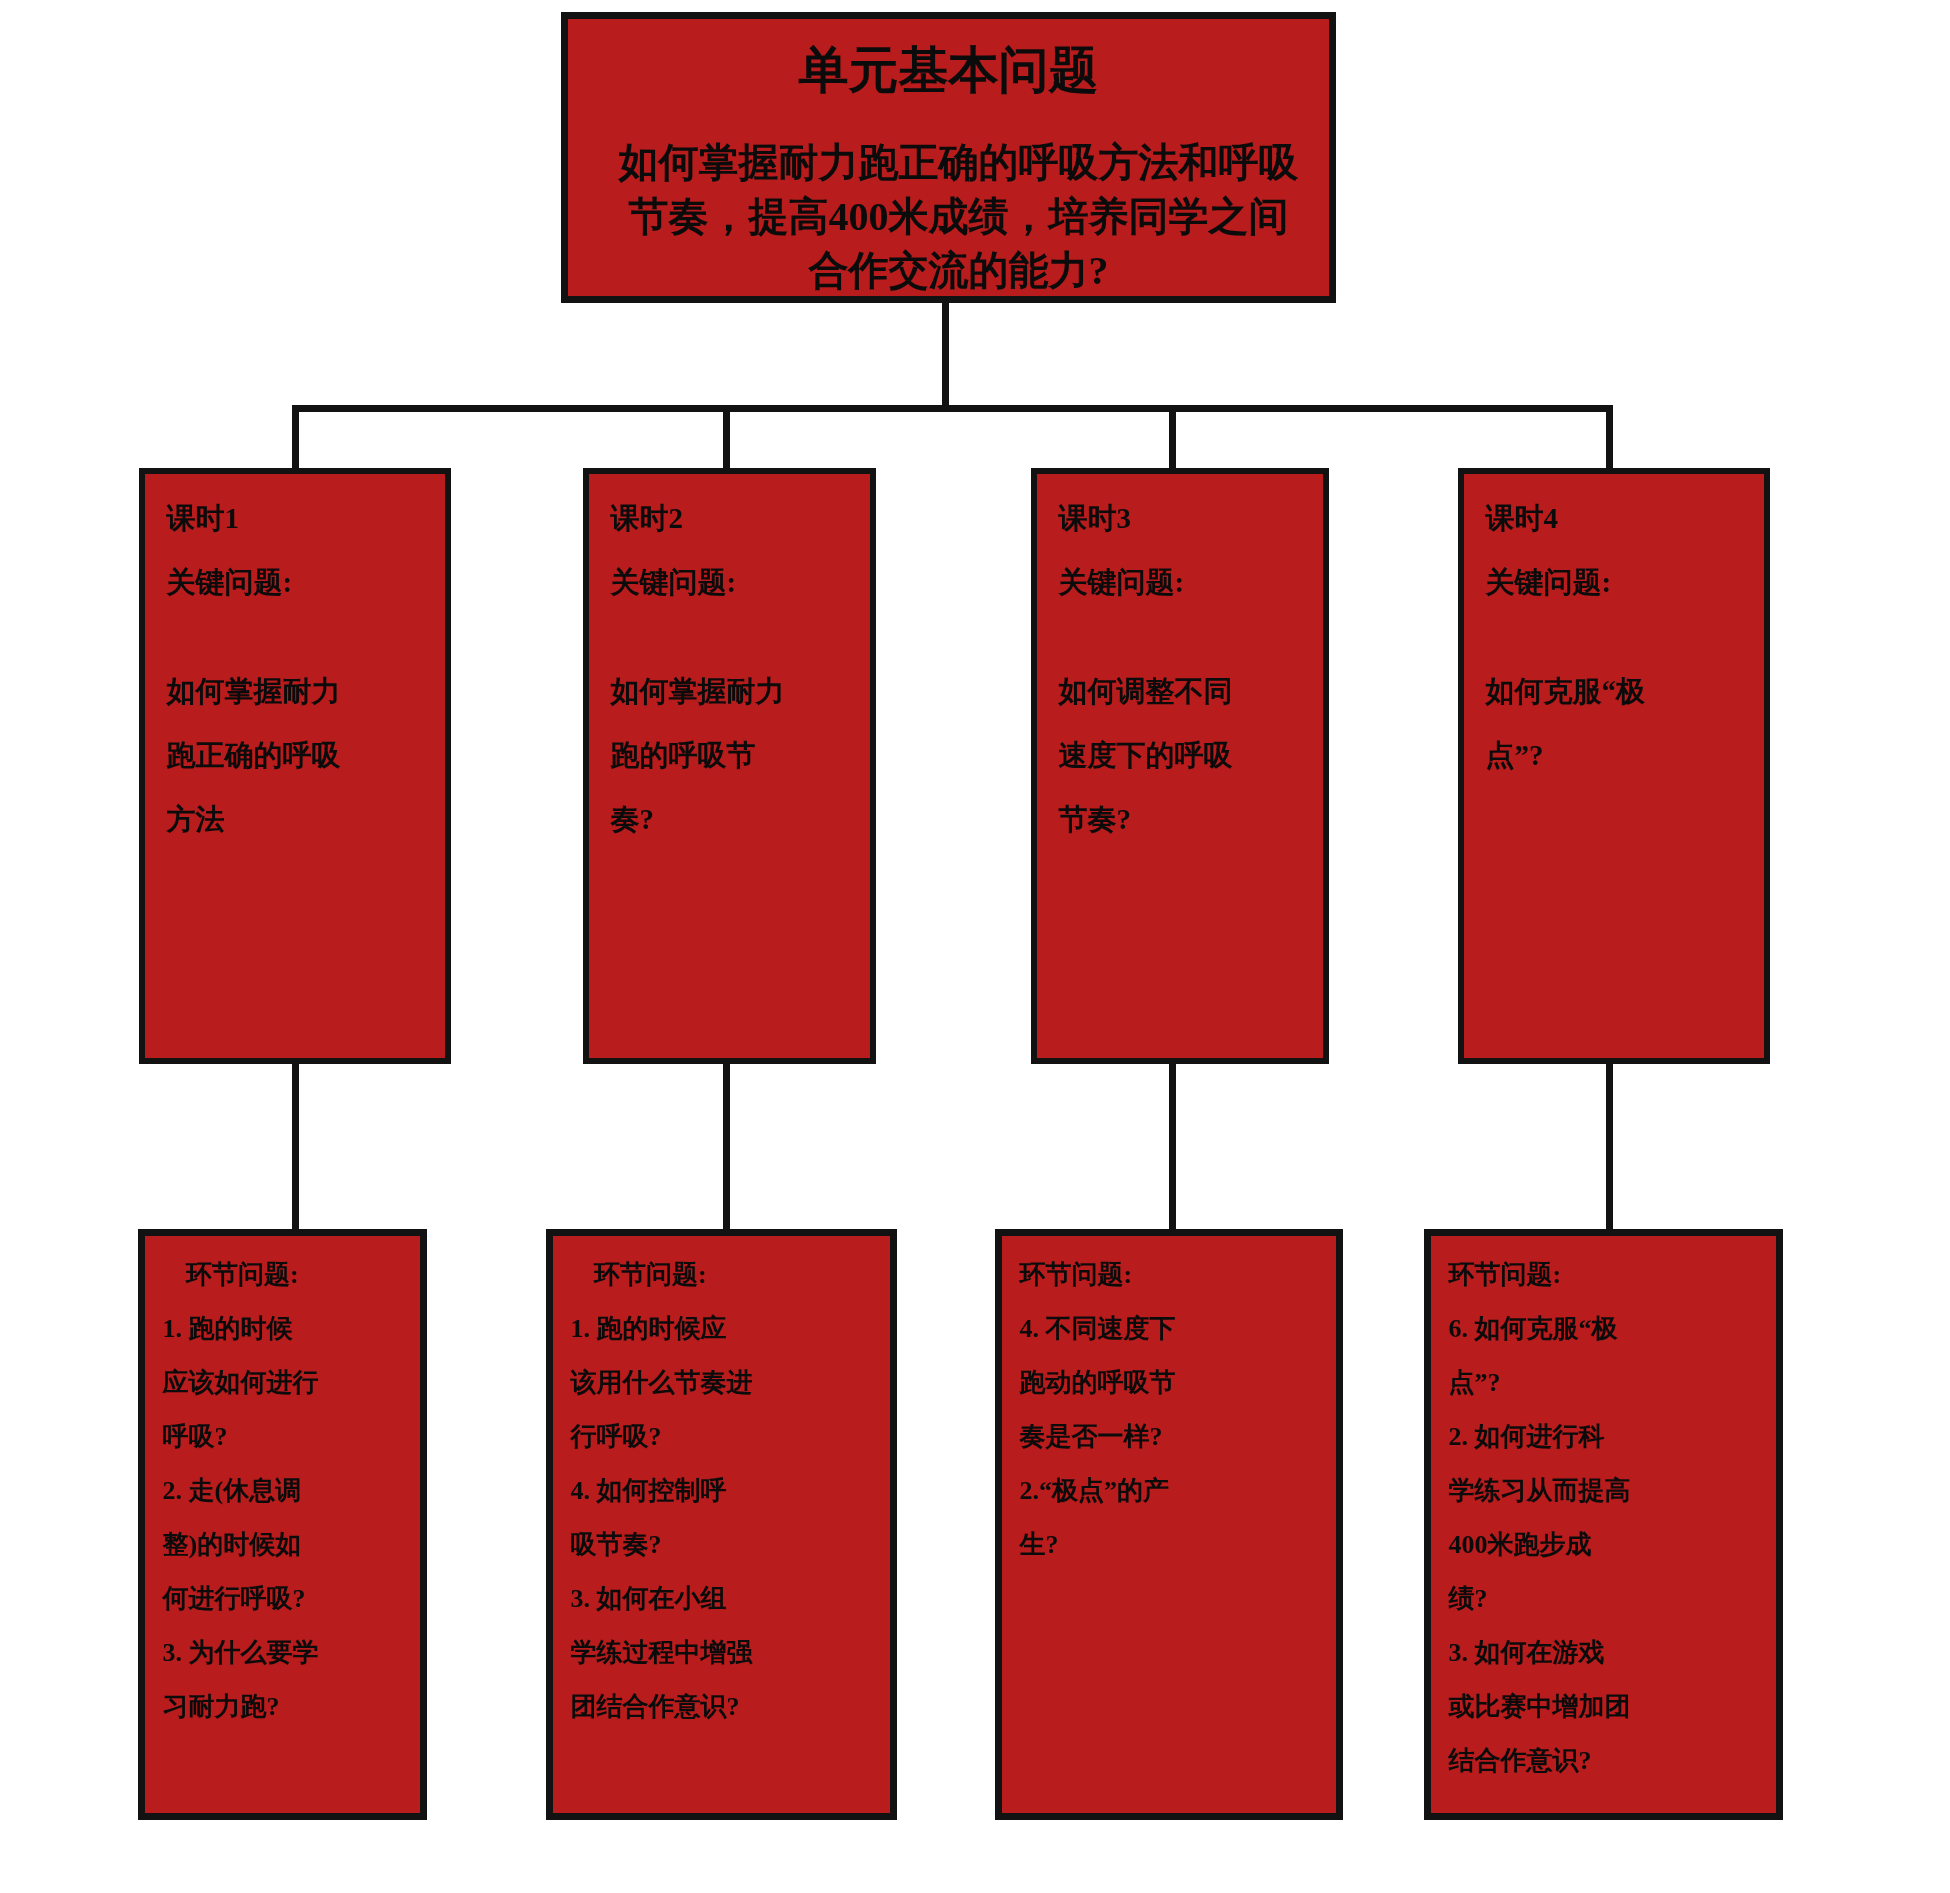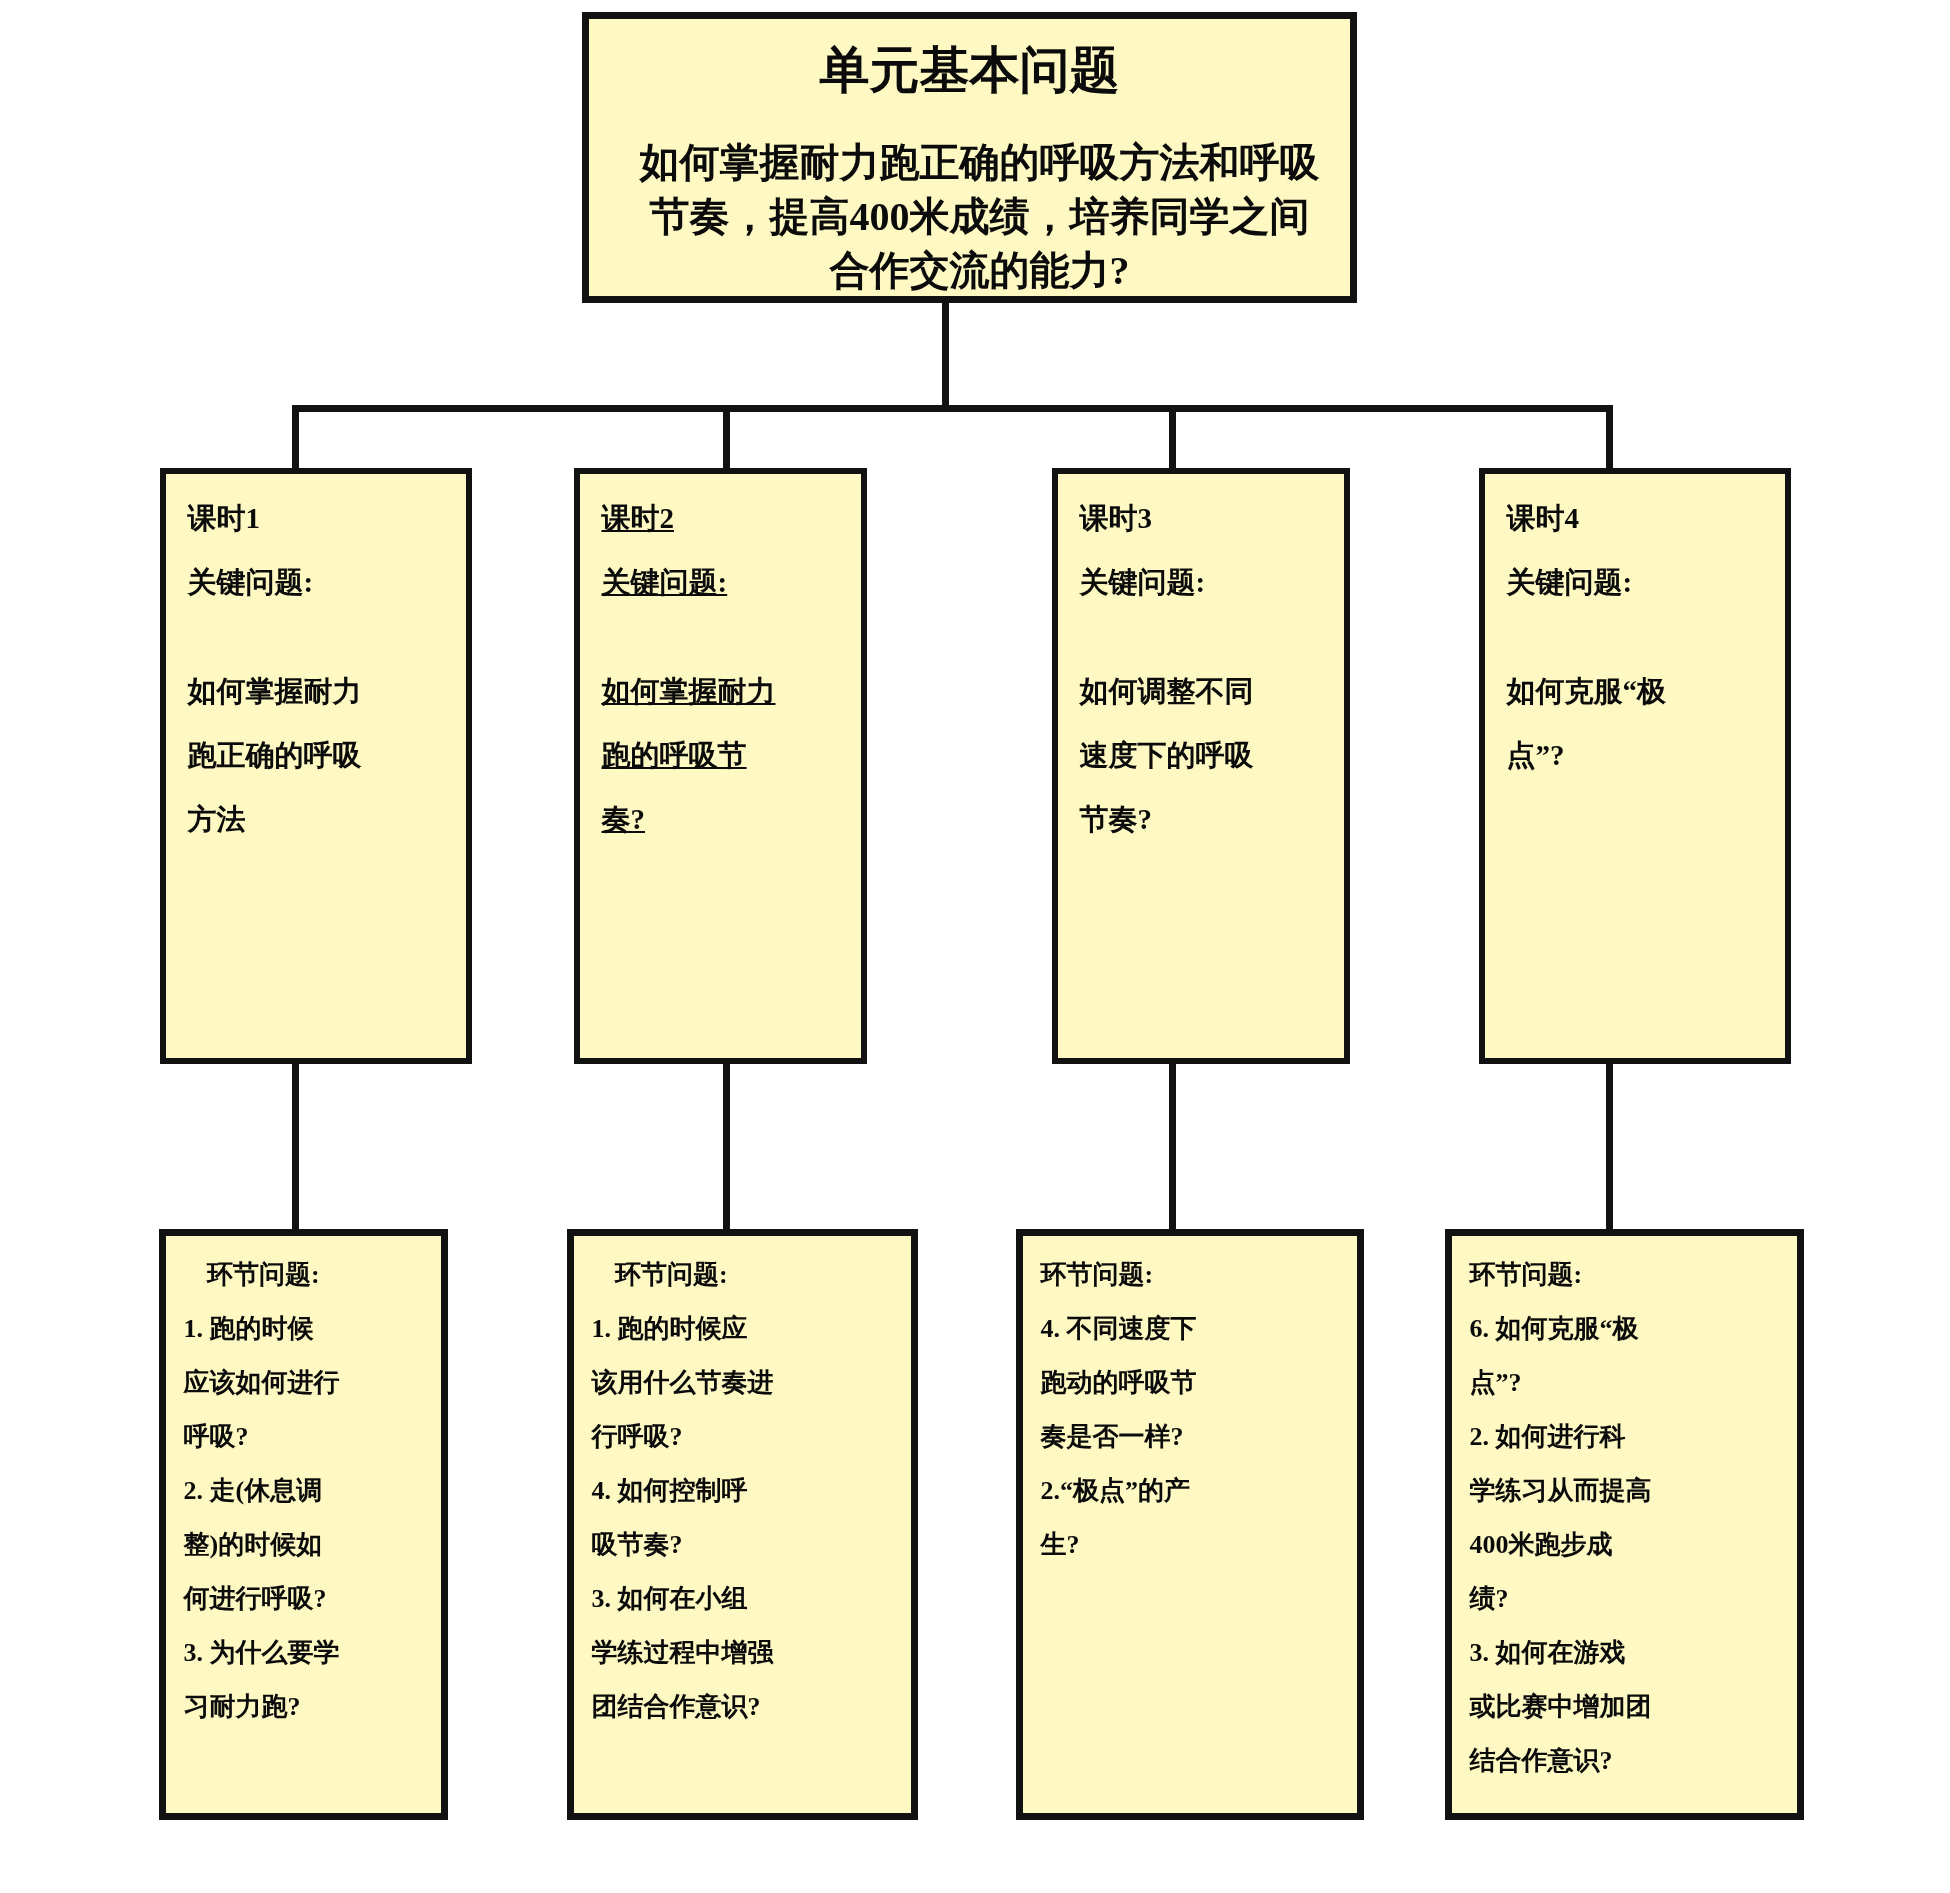--- a/index.html
+++ b/index.html
@@ -5,21 +5,21 @@
   html, body { margin: 0; padding: 0; background: #ffffff; }
   #diagram {
     position: relative;
     width: 1950px;
     height: 1894px;
     background: #ffffff;
     font-family: "Liberation Serif", "DejaVu Serif", serif;
     font-weight: bold;
     color: #0b0b0b;
   }
-  .box { position: absolute; box-sizing: border-box; background: #fef9c3; margin-left: 21px; }
+  .box { position: absolute; box-sizing: border-box; background: #b91c1c; }
   .bind-text { white-space: pre-line; }
 
   
   #root-box {
     left: 561px; top: 11.7px; width: 775px; height: 291px;
     border: 7.8px solid #121212;
     text-align: center;
   }
   #root-title { margin-top: 25px; font-size: 50px; line-height: 53px; }
   #root-body  { margin-top: 39px; font-size: 40px; line-height: 54px; padding-left: 20px; }
@@ -27,21 +27,21 @@
   
   .lesson {
     top: 468px; height: 596px;
     border: 6.8px solid #121212;
     padding: 11.7px 21.5px;
     font-size: 29px; line-height: 64px;
     text-align: left;
   }
   .lesson .question { margin-top: 45px; }
   #lesson-1 { left: 139px;  width: 312px; }
-  #lesson-2 { left: 553px;  width: 293px; text-decoration: underline; }
+  #lesson-2 { left: 583px;  width: 293px; }
   #lesson-3 { left: 1031px; width: 298px; }
   #lesson-4 { left: 1458px; width: 312px; }
 
   
   .segment {
     top: 1229px; height: 591px;
     border: 7.8px solid #121212;
     padding: 11.7px 17.6px;
     font-size: 26px; line-height: 54px;
     text-align: left;

